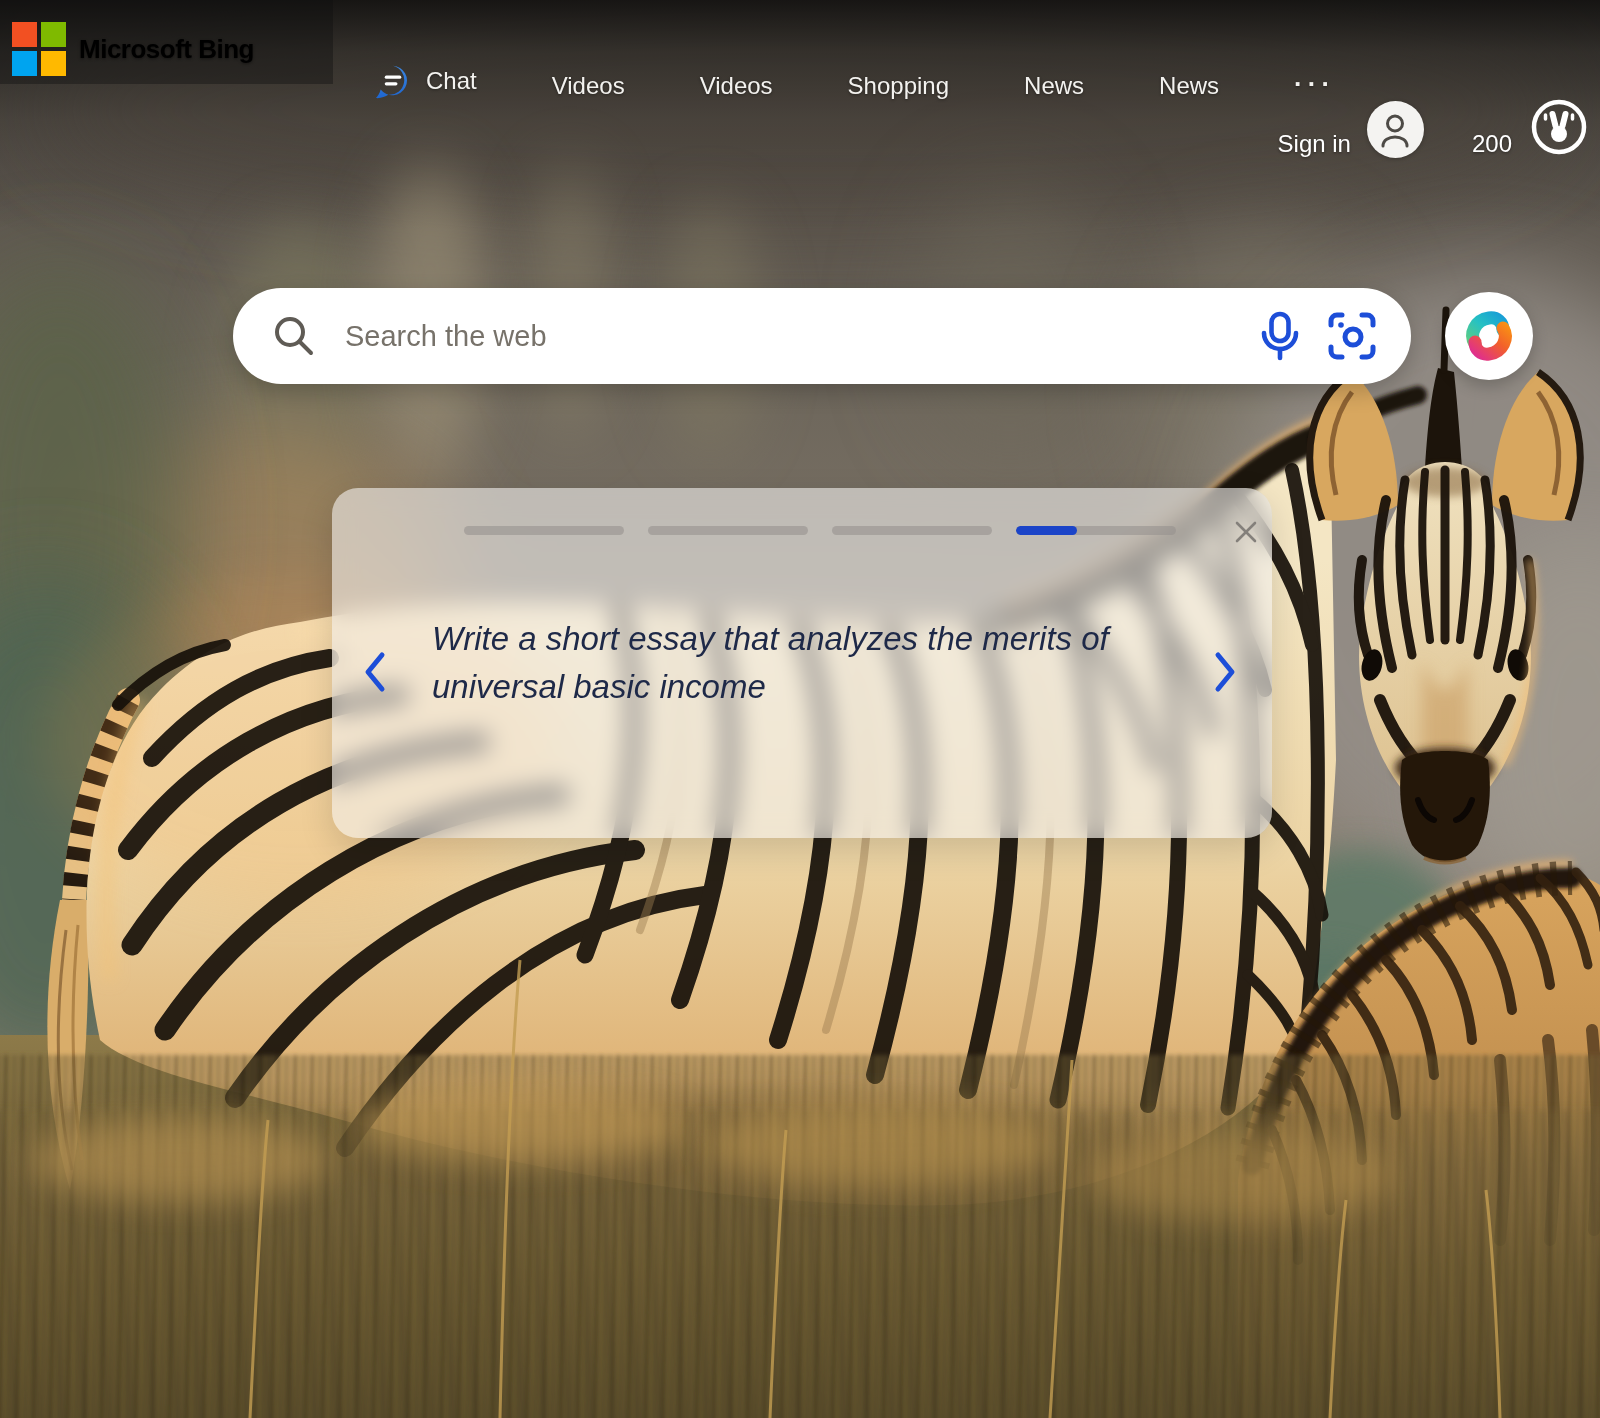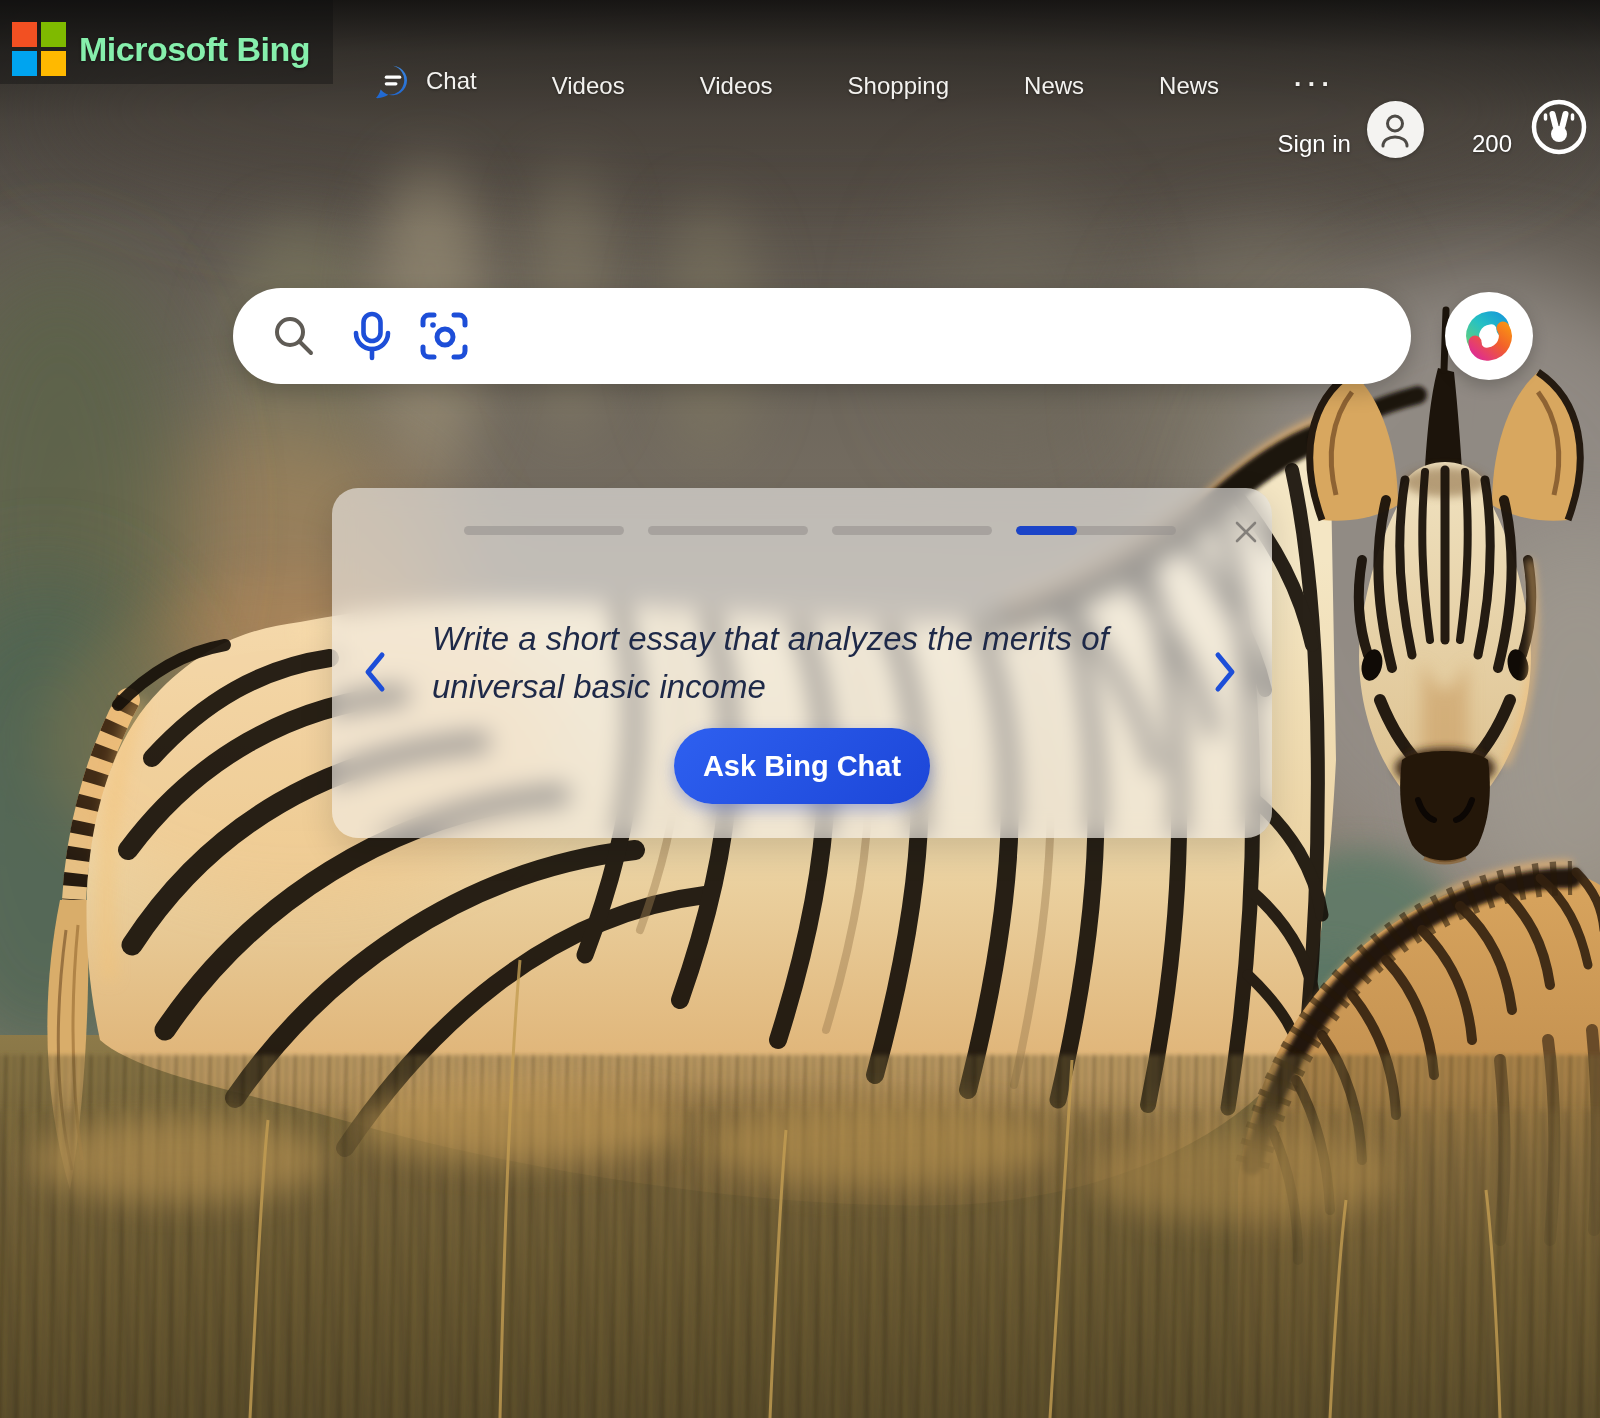--- a/index.html
+++ b/index.html
@@ -9,21 +9,21 @@
   .top-fade{position:absolute;left:0;top:0;width:100%;height:230px;pointer-events:none;
     background:linear-gradient(180deg,rgba(16,15,14,.88) 0,rgba(34,32,29,.62) 52px,rgba(44,41,37,.30) 120px,rgba(44,41,37,0) 230px);}
   .logo-backdrop{position:absolute;left:0;top:0;width:333px;height:84px;background:rgba(16,15,14,.40);}
 
   
   .logo{position:absolute;left:12px;top:22px;display:flex;align-items:center;gap:13px;cursor:pointer;}
   .ms-squares{display:grid;grid-template-columns:25px 25px;grid-template-rows:25px 25px;gap:4px;}
   .sq{width:25px;height:25px;}
   .sq.r{background:var(--ms-red);} .sq.g{background:var(--ms-green);}
   .sq.b{background:var(--ms-blue);} .sq.y{background:var(--ms-yellow);}
-  .brand{font-size:34px;font-weight:700;color:#86efac;letter-spacing:-.5px;text-shadow:0 1px 3px rgba(0,0,0,.45);}
+  .brand{font-size:26px;font-weight:700;color:#000000;letter-spacing:-.5px;text-shadow:0 1px 3px rgba(0,0,0,.45);}
   .nav{position:absolute;left:374px;top:0;height:100px;display:flex;align-items:flex-end;gap:75px;}
   .nav-item{display:flex;align-items:center;gap:14px;color:#f3f2ef;font-size:24px;cursor:pointer;
             text-shadow:0 1px 3px rgba(0,0,0,.4);white-space:nowrap;}
   .nav-item.more{font-weight:700;letter-spacing:5px;font-size:26px;}
   .account{position:absolute;top:96px;right:10px;display:flex;align-items:flex-end;gap:16px;
            color:#fff;font-size:24px;text-shadow:0 1px 3px rgba(0,0,0,.45);}
   .signin-label{cursor:pointer;}
   .avatar{width:57px;height:57px;border-radius:50%;background:#f4f3f1;display:flex;align-items:center;
           justify-content:center;cursor:pointer;box-shadow:0 1px 4px rgba(0,0,0,.25);}
   .points{margin-left:32px;cursor:pointer;}
@@ -366,20 +366,21 @@
     </div>
   </header>
 
   <div class="search-wrap">
     <span class="search-glyph">
       <svg width="46" height="46" viewBox="-23 -23 46 46">
         <circle cx="-4" cy="-4" r="13" fill="none" stroke="#5f5b55" stroke-width="4"></circle>
         <line x1="6" y1="6" x2="17" y2="17" stroke="#5f5b55" stroke-width="4" stroke-linecap="round"></line>
       </svg>
     </span>
+    <input class="search-input" type="text" placeholder="Search the web" style="">
     <button class="pill-btn">
       <span style="display:flex;">
         <svg width="44" height="52" viewBox="-22 -26 44 52">
           <rect x="-8.5" y="-22" width="17" height="27" rx="8.5" fill="none" stroke="#1d4ed8" stroke-width="4.6"></rect>
           <path d="M -16 -3 A 16 16 0 0 0 16 -3" fill="none" stroke="#1d4ed8" stroke-width="4.6" stroke-linecap="round"></path>
           <line x1="0" y1="13" x2="0" y2="22" stroke="#1d4ed8" stroke-width="4.6" stroke-linecap="round"></line>
         </svg>
       </span>
     </button>
     <button class="pill-btn" style="margin-left:14px;">
@@ -439,15 +440,14 @@
     <button class="chev left">
       <svg width="24" height="42" viewBox="0 0 24 42">
         <polyline points="19,4 5,21 19,38" fill="none" stroke="#1d4ed8" stroke-width="5" stroke-linecap="round" stroke-linejoin="round"></polyline>
       </svg>
     </button>
     <button class="chev right">
       <svg width="24" height="42" viewBox="0 0 24 42">
         <polyline points="5,4 19,21 5,38" fill="none" stroke="#1d4ed8" stroke-width="5" stroke-linecap="round" stroke-linejoin="round"></polyline>
       </svg>
     </button>
-    <button class="cta">Ask Bing Chat</button>
   </section>
 </div>
 
 </body></html>

